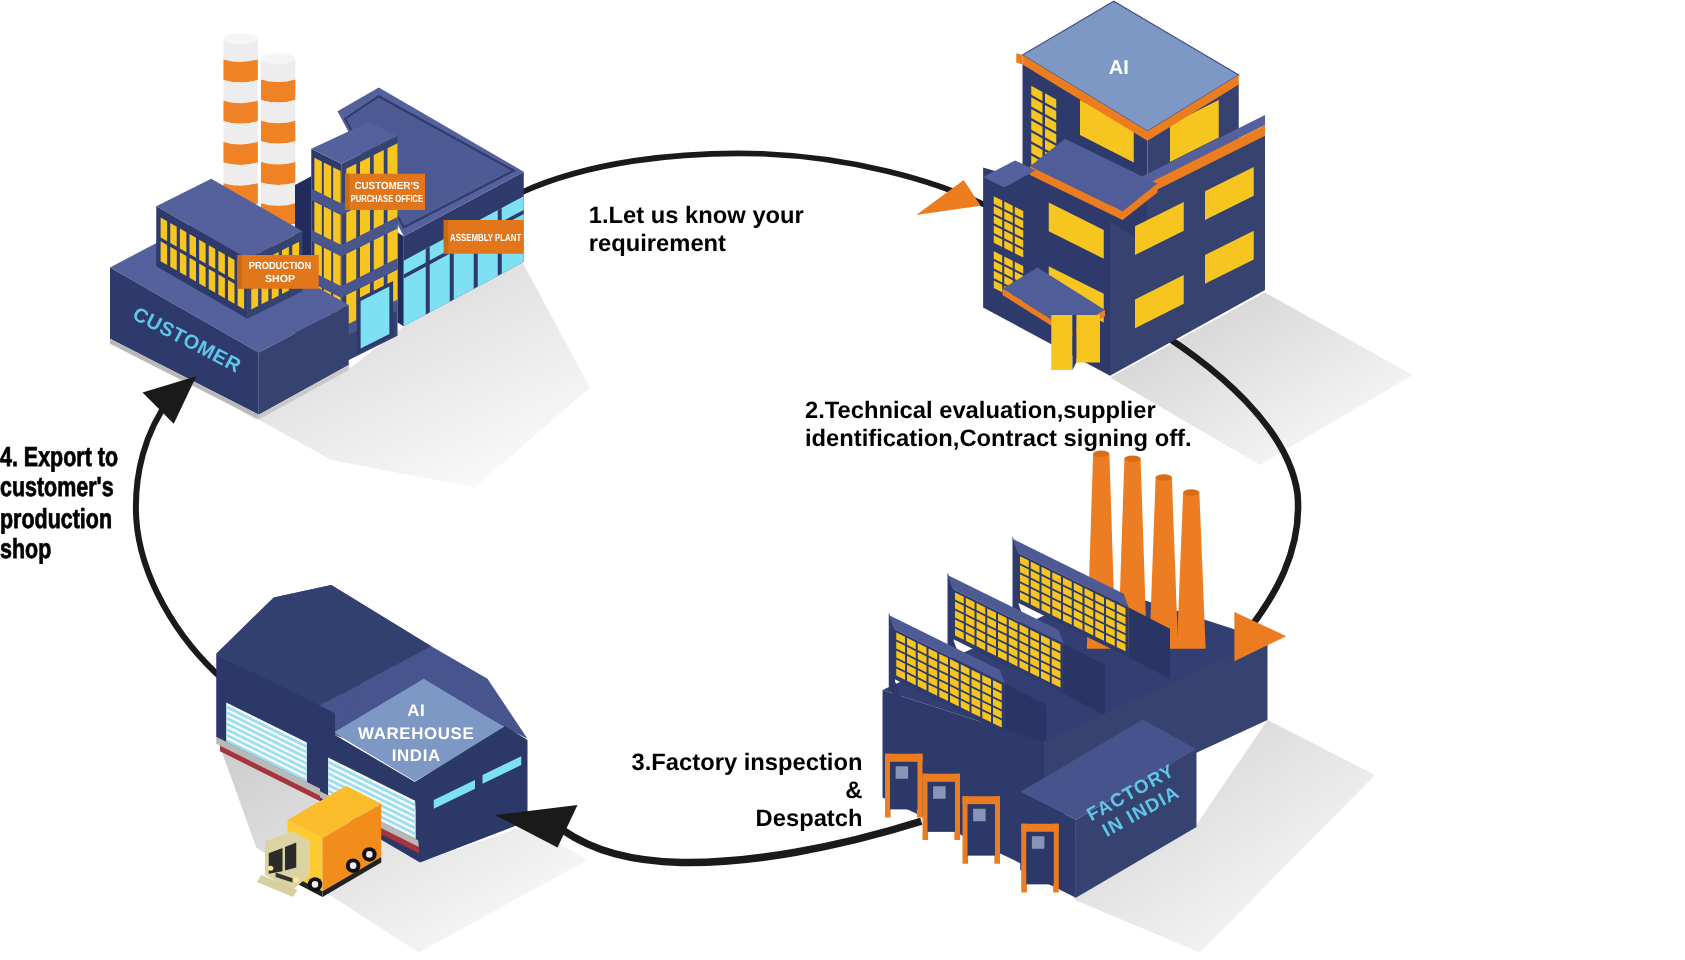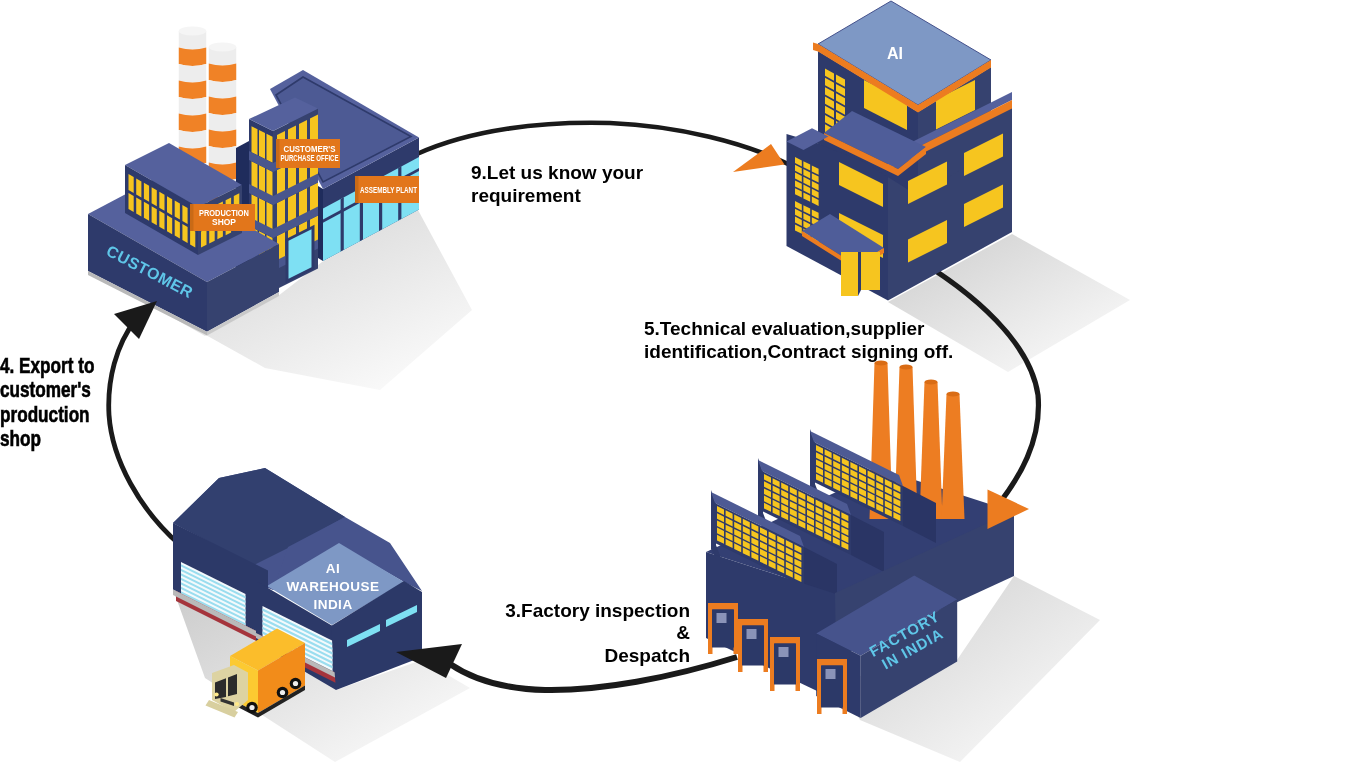--- a/index.html
+++ b/index.html
@@ -495,23 +495,23 @@
       <circle cx="252" cy="707.5" r="2.61" fill="#eee"></circle>
 <circle cx="282.5" cy="692.5" r="5.8" fill="#111"></circle>
       <circle cx="282.5" cy="692.5" r="2.61" fill="#eee"></circle>
 <circle cx="295.5" cy="683.5" r="5.8" fill="#111"></circle>
       <circle cx="295.5" cy="683.5" r="2.61" fill="#eee"></circle>
 <polygon points="771,144 784.5,164.5 733,172" fill="#ec7c20"></polygon>
 <polygon points="1029,509 987.5,489.5 987.5,529" fill="#ec7c20"></polygon>
 <polygon points="396,652 462,644 446,678" fill="#1a1a1a"></polygon>
 <polygon points="157,301 114,314 139,339" fill="#1a1a1a"></polygon>
     </svg>
-<div class="t" style="left:471px;top:161px">9.Let us know your
+<div class="t" style="left:471px;top:161px">1.Let us know your
 requirement</div>
-<div class="t" style="left:644px;top:318px;line-height:22.5px">5.Technical evaluation,supplier
+<div class="t" style="left:644px;top:318px;line-height:22.5px">2.Technical evaluation,supplier
 identification,Contract signing off.</div>
 <div class="t" style="left:470px;top:600px;width:220px;text-align:right;line-height:22.3px">3.Factory inspection
 &amp;
 Despatch</div>
 <div class="t" style="left:0px;top:354px;font-size:22px;-webkit-text-stroke:0.6px #000;line-height:24.4px;transform:scaleX(0.78);transform-origin:0 0">4. Export to
 customer's
 production
 shop</div>
 </div>
 </body></html>

